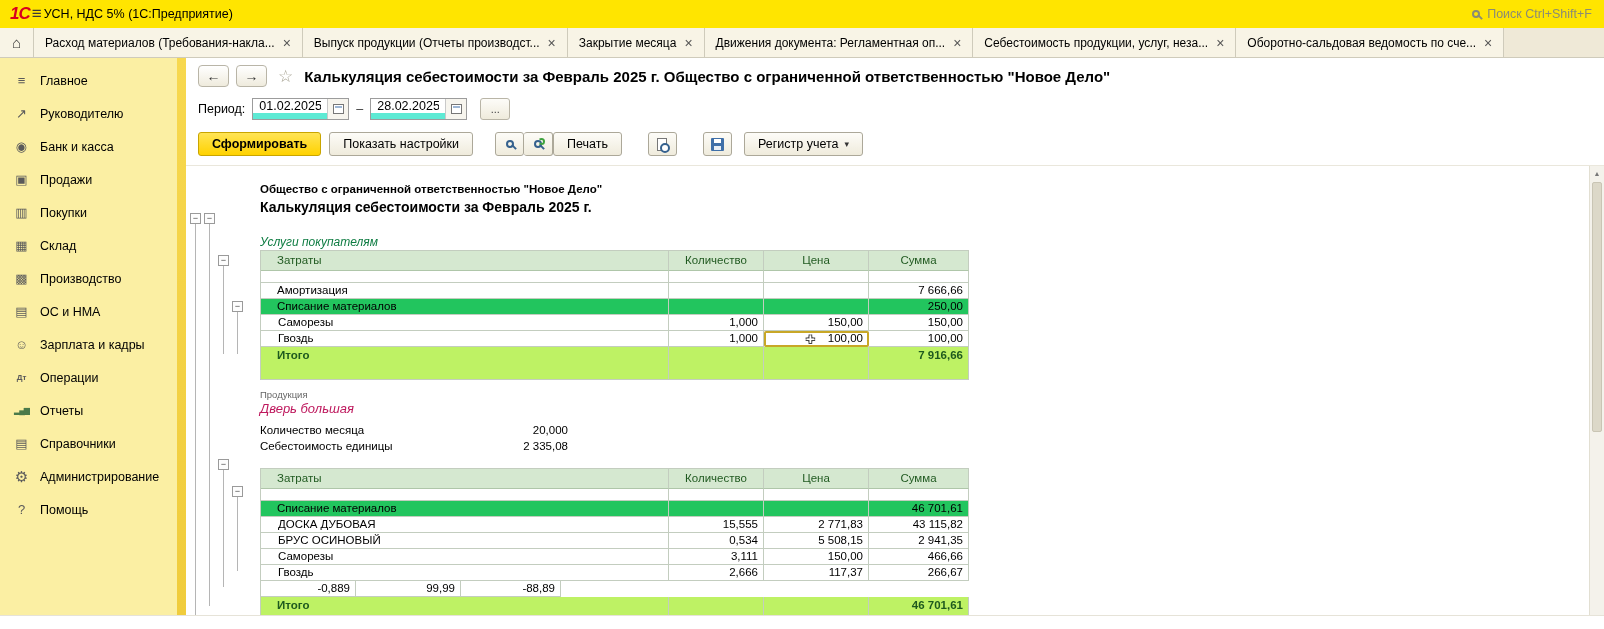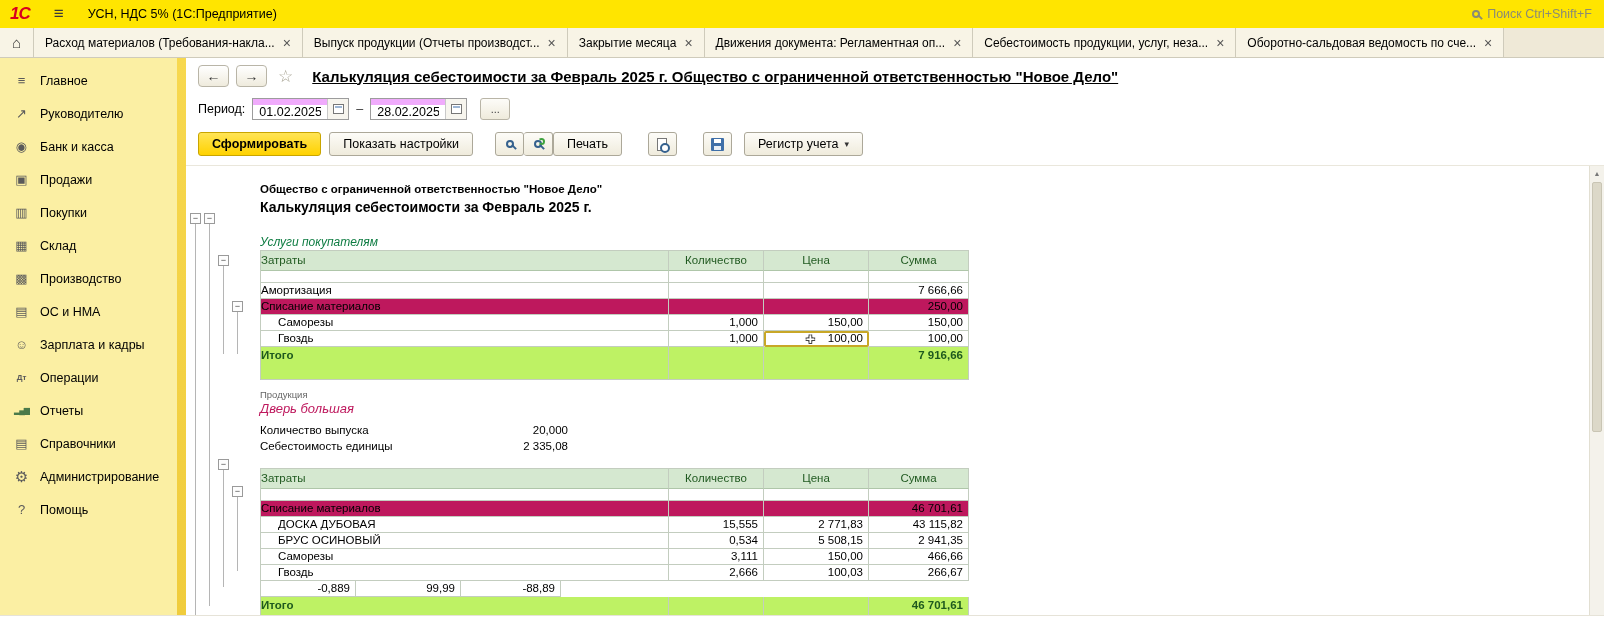--- a/index.html
+++ b/index.html
@@ -1,20 +1,20 @@
 <!DOCTYPE html>
 <html><head>
 <meta charset="utf-8">
 <style>
   * { box-sizing: border-box; margin: 0; padding: 0; }
   html,body { width:1604px; height:629px; overflow:hidden; }
   body { font-family:"Liberation Sans", sans-serif; background:#fff; cursor:default; font-size:12.5px; color:#000; }
 
   
-  .topbar { height:28px; background:#FFE500; display:flex; align-items:center; padding:0 12px 0 10px; gap:24px; }
+  .topbar { height:28px; background:#FFE500; display:flex; align-items:center; padding:0 12px 0 10px; gap:2px; }
   .logo { font-weight:bold; font-style:italic; color:#D8001E; font-size:17px; letter-spacing:-1px; }
   .hamburger { font-size:17px; color:#3a3a3a; cursor:pointer; }
   .app-title { font-size:12.5px; }
   .global-search { margin-left:auto; display:flex; align-items:center; gap:7px; color:#8B8B74; cursor:pointer; }
   .lupa { width:8px; height:8px; border:2px solid #35618E; border-radius:50%; position:relative; display:inline-block; }
   .lupa::after { content:""; position:absolute; width:6px; height:2px; background:#35618E; transform:rotate(45deg); right:-5px; bottom:-2px; }
   .lupa.gray { border-color:#8B8B74; } .lupa.gray::after { background:#8B8B74; }
 
   
   .tabbar { height:30px; background:#EFE9D7; display:flex; align-items:stretch; border-bottom:1px solid #CFCBBB; }
@@ -34,25 +34,25 @@
   .g-reports { font-size:8px; letter-spacing:-1px; color:#4a7a4a; }
   .g-administration { font-size:15px; }
   .sb-label { font-size:12.5px; }
 
   .content { flex:1; position:relative; background:#fff; overflow:hidden; }
 
   
   .nav-row { display:flex; align-items:center; gap:7px; padding:7px 10px 7px 12px; height:36px; }
   .nav-btn { width:31px; height:22px; border:1px solid #B9B5A7; border-radius:4px; background:linear-gradient(#FFFFFF,#EFEBDD); display:flex; align-items:center; justify-content:center; font-size:14px; color:#333; cursor:pointer; }
   .star { font-size:17px; color:#A8A494; margin:0 4px; cursor:pointer; }
-  .page-title { font-weight:bold; font-size:15px; margin-left:8px; white-space:nowrap;text-decoration:underline; }
+  .page-title { font-weight:bold; font-size:15px; margin-left:0; white-space:nowrap; }
 
   
   .period-row { display:flex; align-items:center; gap:7px; padding:4px 10px 12px 12px; height:38px; }
-  .date-field { display:flex; align-items:flex-end; border:1px solid #9C9C9C; background:#f0abfc; height:22px; }
+  .date-field { display:flex; align-items:flex-start; border:1px solid #9C9C9C; background:#5eead4; height:22px; }
   .date-field input { border:0; outline:0; width:74px; padding:0 6px; font-size:12.5px; font-family:inherit; }
   .cal-btn { width:21px; height:20px; border-left:1px solid #C9C9C9; display:flex; align-items:center; justify-content:center; cursor:pointer; background:#F7F5EE; }
   .ic-cal { width:11px; height:10px; border:1px solid #777; background:#fff; position:relative; }
   .ic-cal::before { content:""; position:absolute; top:1px; left:1px; right:1px; height:2px; background:#9DB6D4; }
   .dash { color:#333; }
   .more-btn { width:30px; height:22px; border:1px solid #B9B5A7; border-radius:3px; background:linear-gradient(#FDFCF8,#EFEBDC); font-size:11px; color:#444; cursor:pointer; margin-left:6px; }
 
   
   .toolbar { display:flex; align-items:center; padding:0 10px 9px 12px; height:34px; border-bottom:1px solid #EAE7DC; }
   .btn { height:24px; padding:0 13px; border:1px solid #ACA899; border-radius:3px; background:linear-gradient(#FDFCF8,#EFEBDC); font-size:12.5px; display:inline-flex; align-items:center; gap:6px; cursor:pointer; font-family:inherit; }
@@ -80,28 +80,28 @@
   .service-name { margin-top:17px; height:16px; line-height:16px; color:#0E7C42; font-style:italic; font-size:12px; }
   .product-label { margin-top:10px; height:10px; line-height:10px; font-size:9.5px; color:#666; }
   .product-name { height:18px; line-height:18px; color:#be185d; font-style:italic; font-size:13px; }
   .info-block { margin-top:4px; }
   .info-row { display:flex; justify-content:space-between; width:308px; height:16px; line-height:16px; font-size:11.5px; }
   .mt14 { margin-top:14px; }
 
   .rpt-table { border-left:1px solid #C3CDBF; border-top:1px solid #C3CDBF; width:709px; }
   .trow { display:flex; }
   .tc { border-right:1px solid #C3CDBF; border-bottom:1px solid #C3CDBF; font-size:11.5px; height:16px; line-height:15px; overflow:hidden; white-space:nowrap; background:#fff; }
-  .c0 { width:408px; padding-left:0; }
+  .c0 { width:408px; padding-left:16px; }
   .c1 { width:95px; text-align:right; padding-right:5px; }
   .c2 { width:105px; text-align:right; padding-right:5px; }
   .c3 { width:100px; text-align:right; padding-right:5px; }
   .thead .tc { height:20px; line-height:19px; background:#D5E8D0; color:#215A21; border-bottom-color:#AFC6A9; }
   .thead .c1, .thead .c2, .thead .c3 { text-align:center; padding:0; }
   .blank .tc { height:12px; }
-  .group .tc { background:#be185d; }
+  .group .tc { background:#22c55e; }
   .total .tc { height:33px; line-height:16px; background:#bef264; font-weight:bold; color:#1E5A1E; }
   .detail .c0 { padding-left:17px; }
   .tc.sel { outline:2px solid #C8A727; outline-offset:-2px; border-radius:2px; position:relative; z-index:1; }
   .cell-cursor { position:absolute; left:42px; top:0; font-size:15px; font-weight:bold; color:#fff;
     text-shadow:-1px -1px 0 #444, 1px -1px 0 #444, -1px 1px 0 #444, 1px 1px 0 #444, 0 1px 0 #444; }
 
   
   .vscroll { position:absolute; top:108px; right:0; bottom:0; width:15px; background:#F4F2EB; border-left:1px solid #E2DFD2; }
   .vs-up { height:15px; line-height:15px; text-align:center; font-size:7px; color:#777; cursor:pointer; }
   .vs-thumb { position:absolute; top:16px; left:2px; right:2px; height:250px; background:#DCD8C8; border:1px solid #C9C5B4; border-radius:2px; cursor:pointer; }
@@ -333,21 +333,21 @@
               <div class="tc c1"></div>
               <div class="tc c2"></div>
               <div class="tc c3">7 916,66</div>
             </div>
           </div>
 
         <div class="product-label">Продукция</div>
         <div class="product-name">Дверь большая</div>
         <div class="info-block">
           <div class="info-row">
-            <span>Количество выпуска</span>
+            <span>Количество месяца</span>
             <span>20,000</span>
           </div>
           <div class="info-row">
             <span>Себестоимость единицы</span>
             <span>2 335,08</span>
           </div>
         </div>
 
         <div class="rpt-table mt14">
             <div class="trow thead">
@@ -382,21 +382,21 @@
             </div>
             <div class="trow detail">
               <div class="tc c0">Саморезы</div>
               <div class="tc c1">3,111</div>
               <div class="tc c2">150,00</div>
               <div class="tc c3">466,66</div>
             </div>
             <div class="trow detail">
               <div class="tc c0">Гвоздь</div>
               <div class="tc c1">2,666</div>
-              <div class="tc c2">100,03</div>
+              <div class="tc c2">117,37</div>
               <div class="tc c3">266,67</div>
             </div>
             <div class="trow detail">
               <div class="tc c1">-0,889</div>
               <div class="tc c2">99,99</div>
               <div class="tc c3">-88,89</div>
             </div>
             <div class="trow total">
               <div class="tc c0">Итого</div>
               <div class="tc c1"></div>

